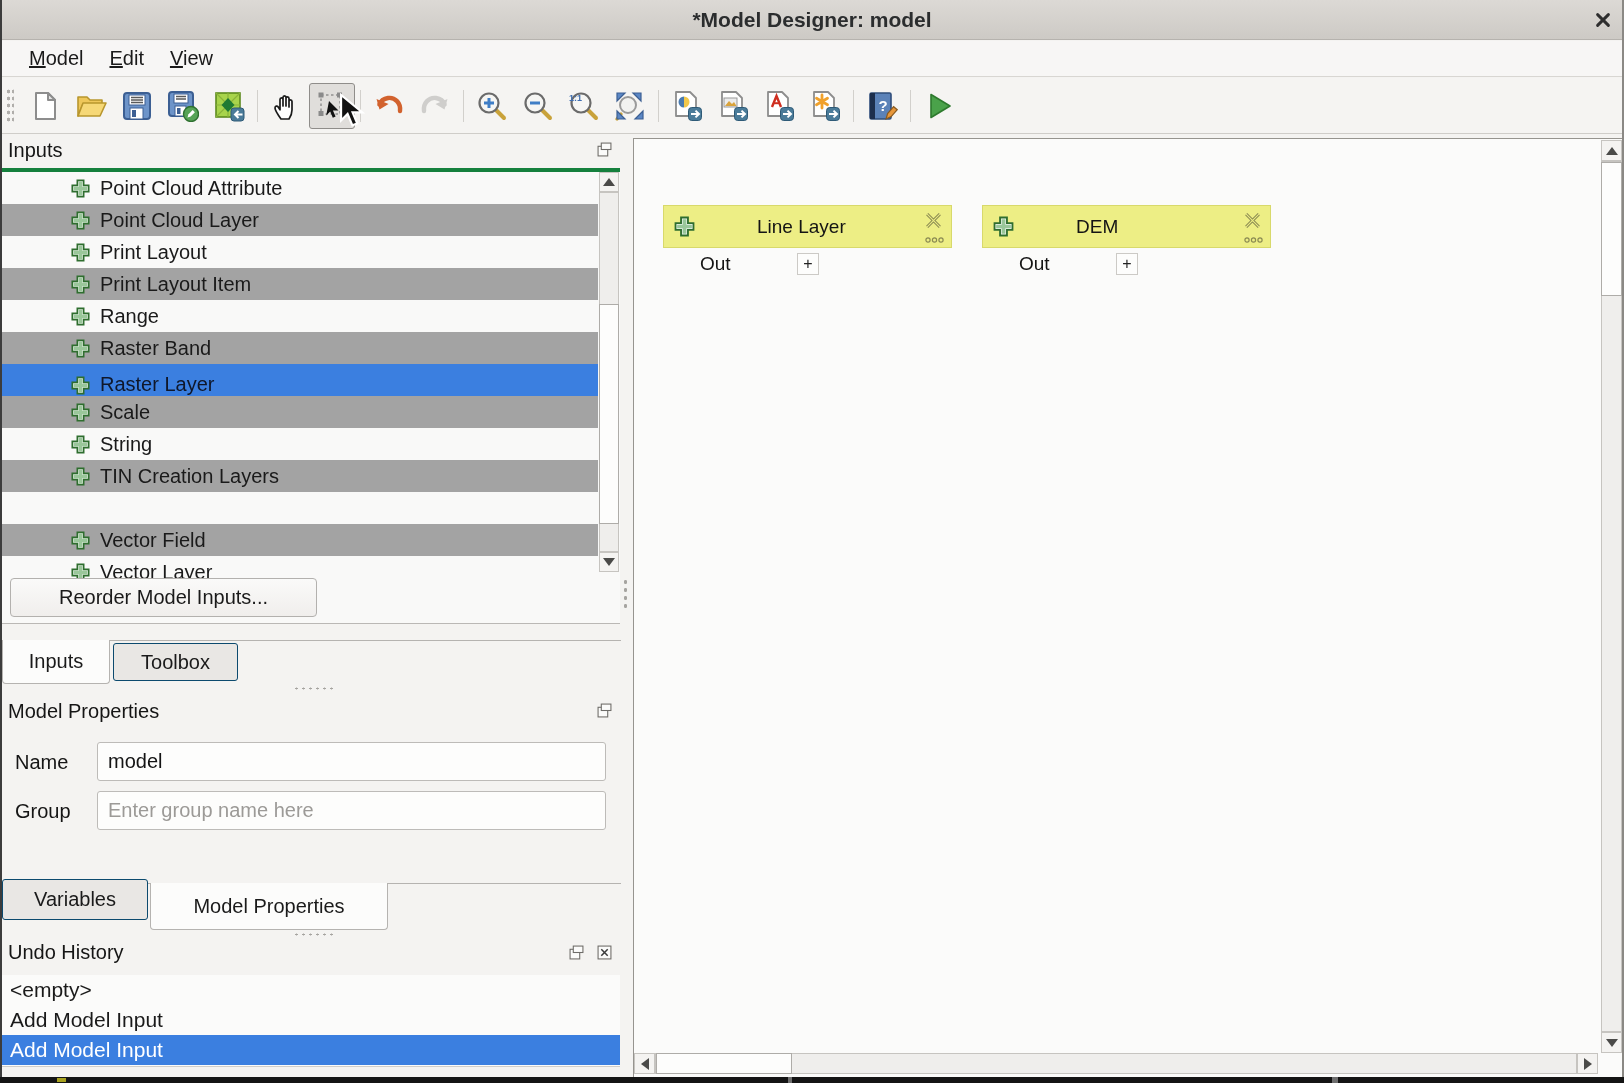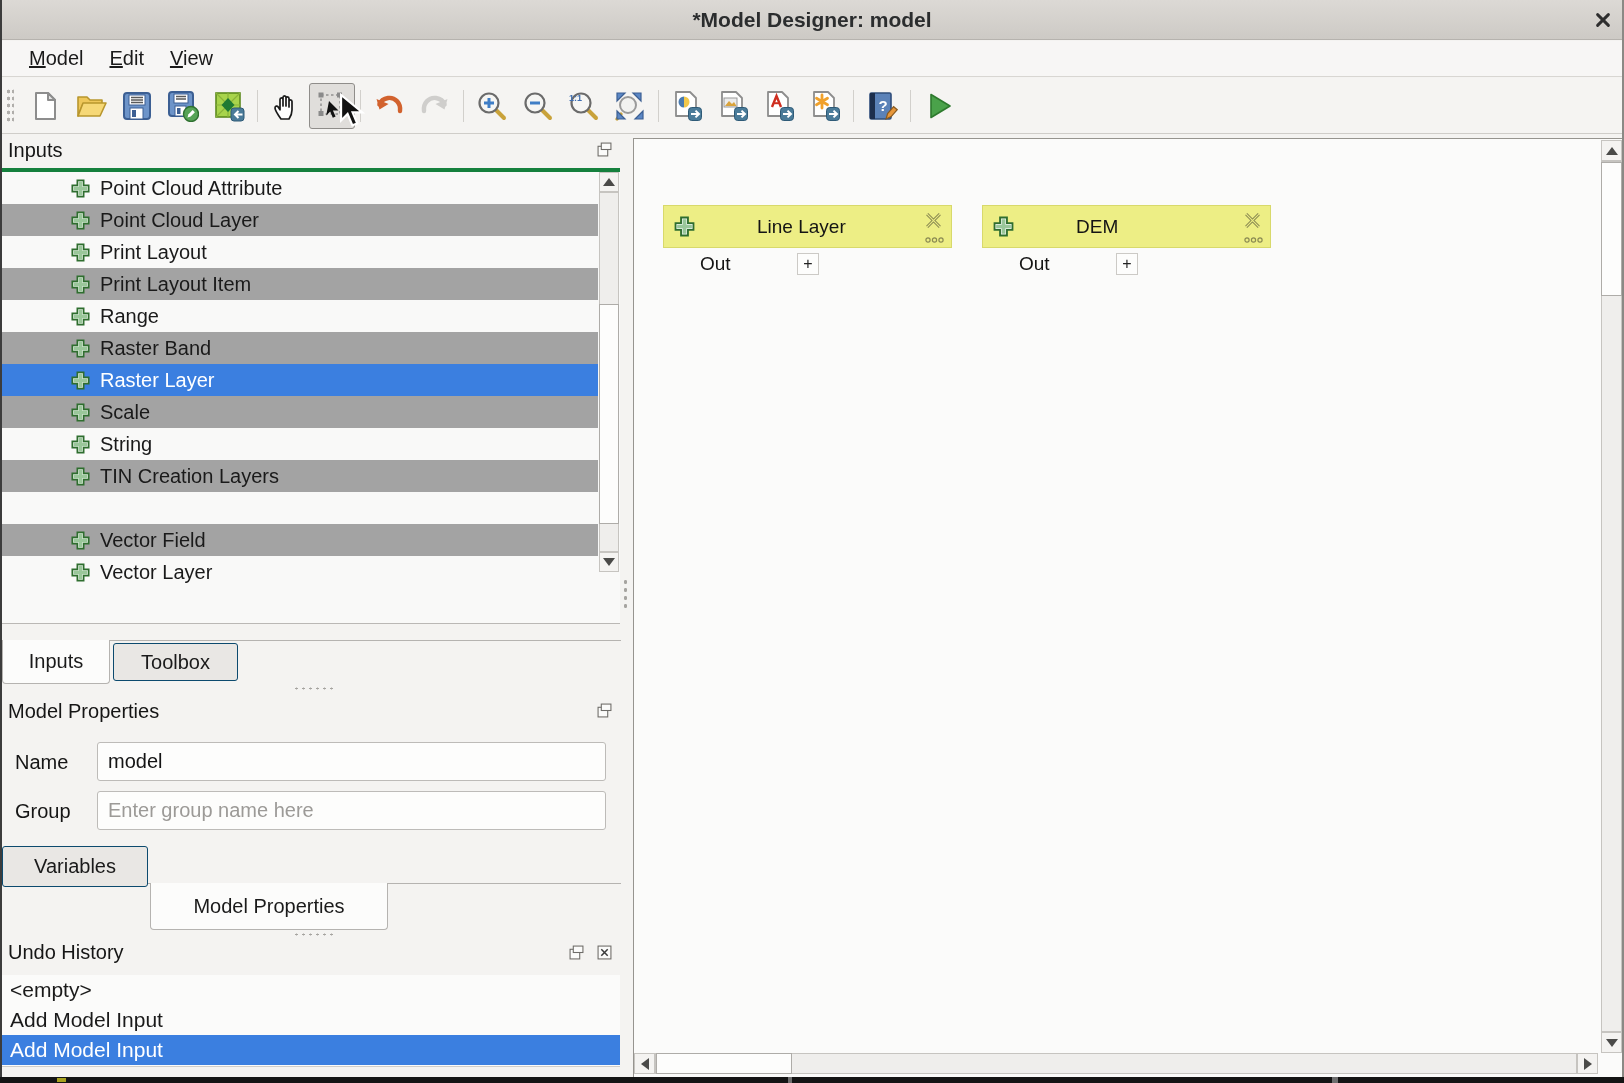--- a/index.html
+++ b/index.html
@@ -34,21 +34,21 @@
 
   
   .panel-title { font-size:20px; color:#151515; }
   .mini-btn { width:15px; height:15px; }
 
   .inputs-list { left:2px; top:168px; width:618px; height:456px; background:#f9f9f8;
     border-top:4px solid #15803d; border-bottom:1px solid #bab8b5; overflow:hidden;text-decoration:underline; }
   .row { position:absolute; left:0; width:596px; height:32px; display:flex; align-items:center; padding-left:68px; font-size:20px; }
   .row .plus { width:21px; height:21px; margin-right:9px; flex:0 0 auto; }
   .row.alt { background:#a3a3a3; }
-  .row.sel { background:#3b7fe0; color:#ffffff; }
+  .row.sel { background:#3b7fe0; color:#0f172a;align-items:flex-end; }
 
   
   .sb-track { background:#efeeec; border:1px solid #c6c4c0; }
   .sb-thumb { background:#fdfdfc; border:1px solid #aeaca8; }
   .sb-btn { background:#f4f3f1; border:1px solid #c6c4c0; display:flex; align-items:center; justify-content:center; }
   .tri-up { width:0; height:0; border-left:6px solid transparent; border-right:6px solid transparent; border-bottom:8px solid #4a4a48; }
   .tri-down { width:0; height:0; border-left:6px solid transparent; border-right:6px solid transparent; border-top:8px solid #4a4a48; }
   .tri-left { width:0; height:0; border-top:6px solid transparent; border-bottom:6px solid transparent; border-right:8px solid #4a4a48; }
   .tri-right { width:0; height:0; border-top:6px solid transparent; border-bottom:6px solid transparent; border-left:8px solid #4a4a48; }
 
@@ -376,20 +376,23 @@
     <div class="abs sb-btn" style="left:597px; top:0; width:20px; height:20px;">
         <div class="tri-up"></div>
       </div>
     <div class="abs sb-track" style="left:597px; top:20px; width:20px; height:360px;"></div>
     <div class="abs sb-thumb" style="left:597px; top:132px; width:20px; height:220px;"></div>
     <div class="abs sb-btn" style="left:597px; top:380px; width:20px; height:20px;">
         <div class="tri-down"></div>
       </div>
   </div>
 
+  <div class="abs btn" style="left:10px; top:578px; width:307px; height:39px;">
+    <span>Reorder Model Inputs...</span>
+  </div>
 
   <div class="abs tabline" style="left:0; top:640px; width:621px;"></div>
   <div class="tab active abs" style="left:2px; top:640px; width:108px; height:44px;">
     <span>Inputs</span>
   </div>
   <div class="tab inactive abs" style="left:113px; top:643px; width:125px; height:38px;">
     <span>Toolbox</span>
   </div>
   <div class="abs hdots" style="left:293px; top:686px; width:44px; height:6px;"></div>
 
@@ -401,21 +404,21 @@
     </svg>
   </div>
 
   <div class="abs field-label" style="left:15px; top:751px;">Name</div>
   <input class="text-input" style="left: 97px; top: 742px; width: 509px; height: 39px;" type="text" value="model">
 
   <div class="abs field-label" style="left:15px; top:800px;">Group</div>
   <input class="text-input" style="left: 97px; top: 791px; width: 509px; height: 39px;" type="text" placeholder="Enter group name here">
 
   <div class="abs tabline" style="left:0; top:883px; width:621px;"></div>
-  <div class="tab inactive abs" style="left:2px; top:846px; width:146px; height:41px;text-align:right;">
+  <div class="tab inactive abs" style="left:2px; top:879px; width:146px; height:41px;text-align:right;">
     <span>Variables</span>
   </div>
   <div class="tab active abs" style="left:150px; top:883px; width:238px; height:47px;">
     <span>Model Properties</span>
   </div>
   <div class="abs hdots" style="left:293px; top:932px; width:44px; height:6px;"></div>
 
   <div class="abs panel-title" style="left:8px; top:941px;">Undo History</div>
   <div class="abs mini-btn" style="left:569px; top:945px;">
     <svg viewBox="0 0 14 14" width="15" height="15">

